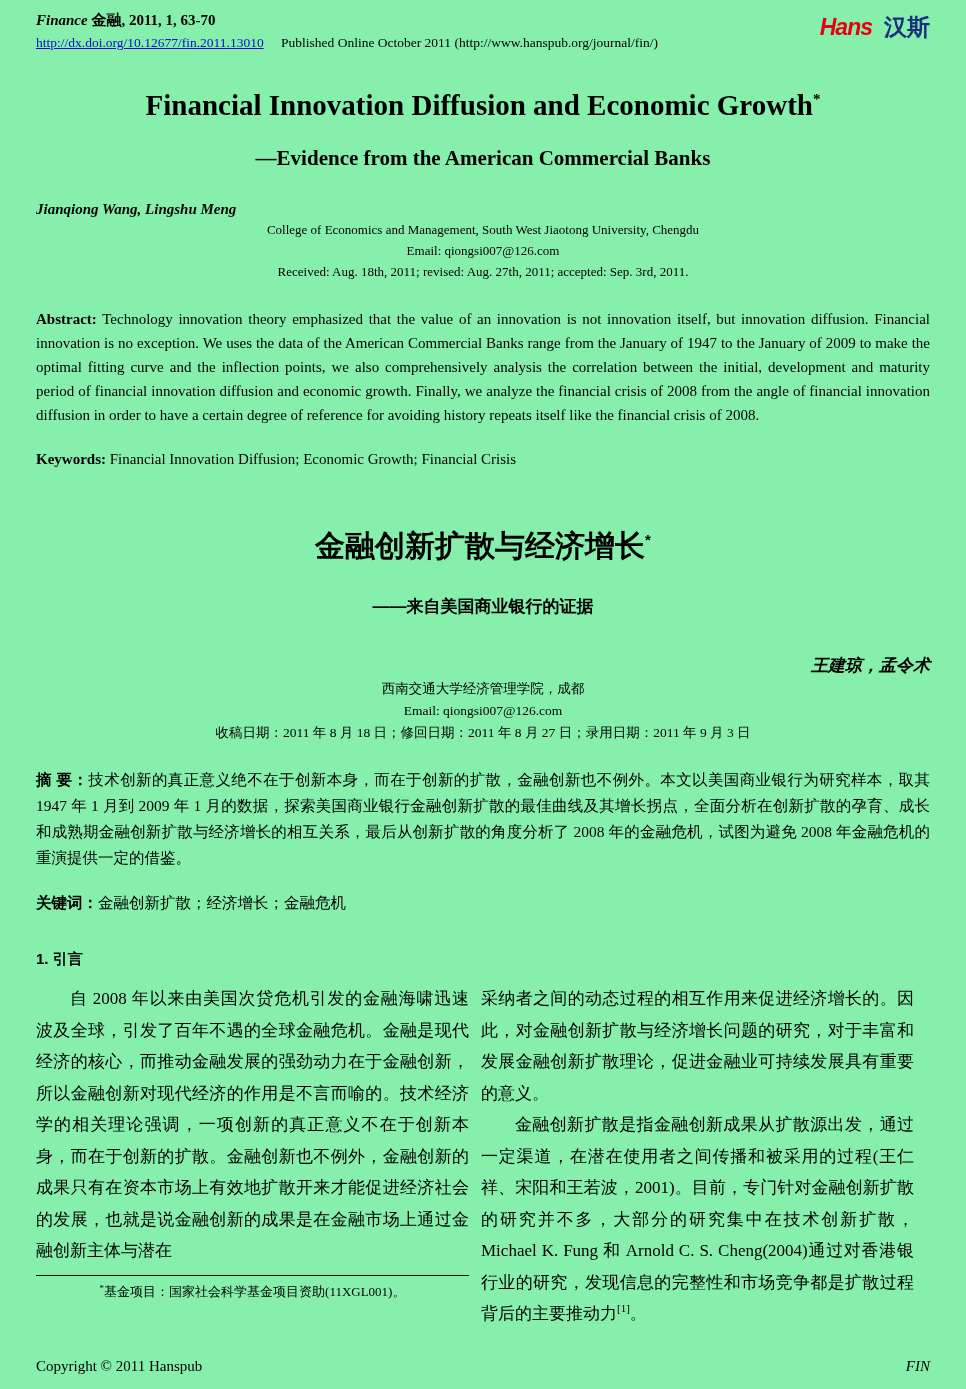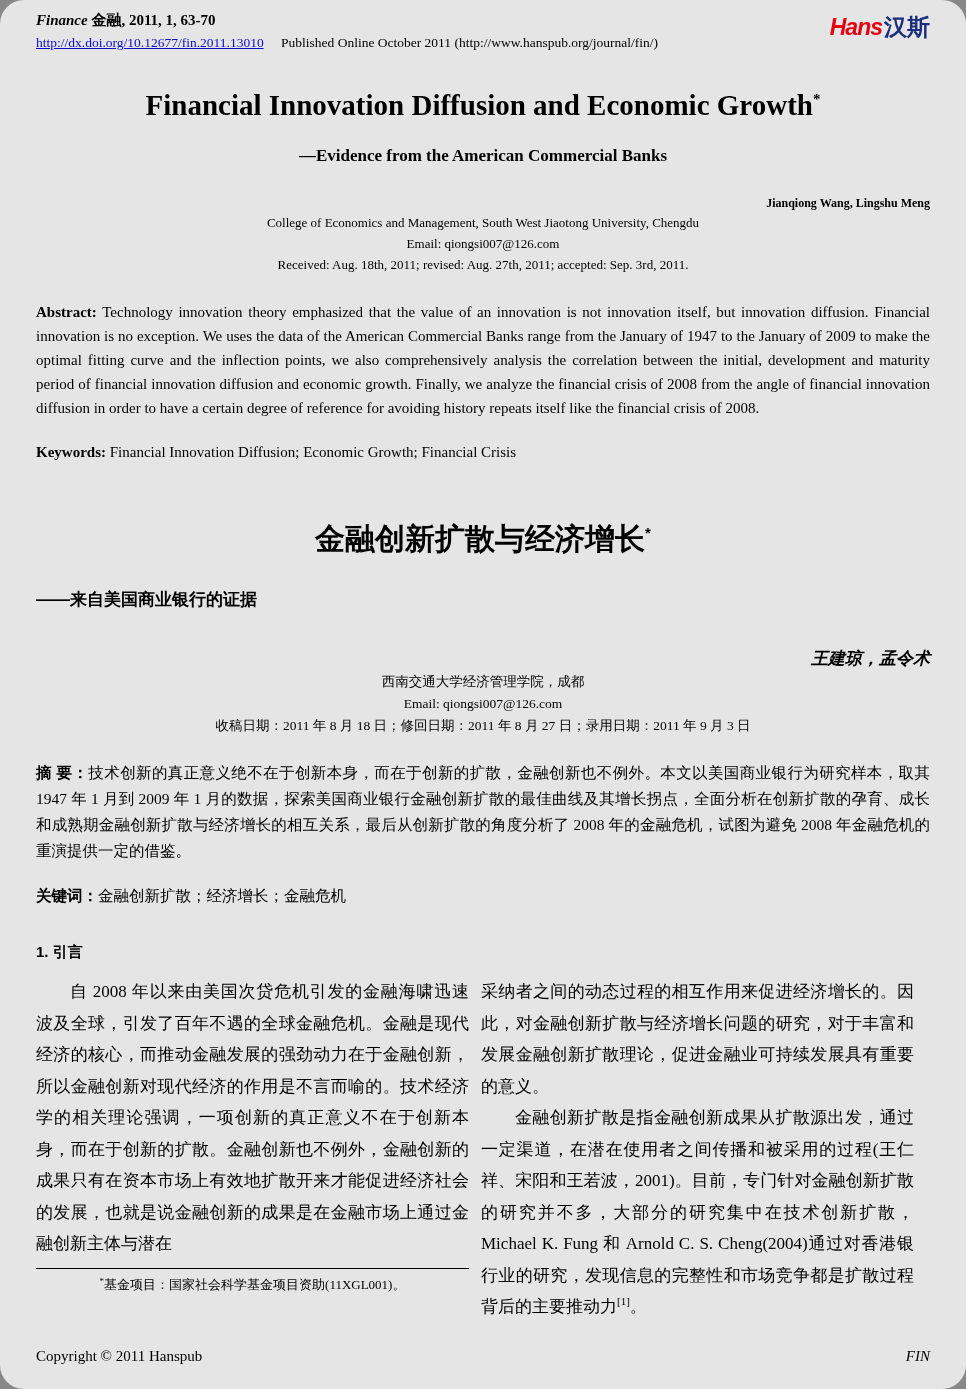--- a/index.html
+++ b/index.html
@@ -2,67 +2,66 @@
 <html><head>
 <meta charset="utf-8">
 <style>
   * { margin: 0; padding: 0; box-sizing: border-box; }
   html, body { background: #888; }
   .page {
     position: relative;
     width: 966px;
     height: 1389px;
     margin: 0 auto;
-    background: #e5e5e5;
+    background: #86efac;
     font-family: "Liberation Serif", "DejaVu Serif", serif;
     color: #000;
     padding: 10px 36px 0 36px;
     overflow: hidden;
-    border-radius: 24px;
   }
   
   .hdr { display: flex; justify-content: space-between; align-items: flex-start; }
   .hdr-left { font-size: 15px; line-height: 20px; }
   .jname { font-weight: bold; font-style: italic; }
   .jinfo { font-weight: bold; font-family: "Liberation Serif", "DejaVu Sans", serif; }
   .hdr-line2 { font-size: 13.5px; margin-top: 3px; }
   .doi-link { color: #0b0bcc; text-decoration: underline; cursor: pointer; }
   .pub-info { margin-left: 14px; }
   .logo { font-family: "Liberation Sans", "DejaVu Sans", sans-serif; font-size: 23px; font-weight: bold; white-space: nowrap; margin-top: 2px; }
   .logo-hans { color: #e60012; font-style: italic; letter-spacing: -1px; }
-  .logo-cn { color: #1c2f7c; margin-left: 2px; }
+  .logo-cn { color: #1c2f7c; margin-left: 12px; }
   
   .etitle { text-align: center; font-size: 29px; font-weight: bold; margin-top: 36px; }
   .etitle sup { font-size: 15px; }
-  .esub { text-align: center; font-size: 17px; font-weight: bold; margin-top: 24px; }
-  .eauthors { text-align: right; font-size: 12px; font-weight: bold; margin-top: 30px; }
+  .esub { text-align: center; font-size: 21px; font-weight: bold; margin-top: 24px; }
+  .eauthors { text-align: left; font-size: 15px; font-weight: bold; margin-top: 30px; font-style: italic; }
   .meta { text-align: center; font-size: 13px; line-height: 19px; margin-top: 2px; }
   
   .para { font-size: 15px; line-height: 24px; text-align: justify; margin-top: 26px; }
   .b { font-weight: bold; }
   .kw { margin-top: 24px; font-size: 15px; }
   
   .ctitle { text-align: center; font-family: Liberation Sans, sans-serif; font-size: 30px; font-weight: bold; margin-top: 58px; }
   .ctitle sup { font-size: 15px; }
-  .csub { font-family: "Liberation Sans", "DejaVu Sans", sans-serif; font-size: 17px; font-weight: bold; margin-top: 28px; }
+  .csub { text-align: center; font-family: "Liberation Sans", "DejaVu Sans", sans-serif; font-size: 17px; font-weight: bold; margin-top: 28px; }
   .cauthors { text-align: right; font-size: 17px; font-weight: bold; font-style: italic; margin-top: 36px; }
   .cmeta { text-align: center; font-size: 13.5px; line-height: 20px; margin-top: 2px; }
   .cpara { font-size: 15.5px; line-height: 26px; text-align: justify; margin-top: 24px; }
   .hb { font-family: "Liberation Sans", "DejaVu Sans", sans-serif; font-weight: bold; }
   .ckw { margin-top: 22px; font-size: 15.5px; }
   
   .sec-h { font-family: "Liberation Sans", "DejaVu Sans", sans-serif; font-size: 15px; font-weight: bold; margin-top: 36px; }
   .cols { display: flex; gap: 12px; margin-top: 14px; }
   .col { width: 433px; font-size: 17px; line-height: 31.5px; text-align: justify; }
   .col p.indent { text-indent: 2em; }
   .fn { margin-top: 8px; border-top: 1px solid #000; padding-top: 3px; font-size: 13px; line-height: 18px; text-align: center; }
   .fn sup { font-size: 9px; }
   .ref-sup { font-size: 11px; vertical-align: super; line-height: 0; }
   
-  .footer { position: absolute; left: 36px; right: 36px; bottom: 24px; display: flex; justify-content: space-between; font-size: 15px; }
+  .footer { position: absolute; left: 36px; right: 36px; bottom: 14px; display: flex; justify-content: space-between; font-size: 15px; }
   .fin { font-weight: normal; font-style: italic; }
 </style>
 </head>
 <body>
 
 <div class="page">
 
   <div class="hdr">
     <div class="hdr-left">
       <div>

